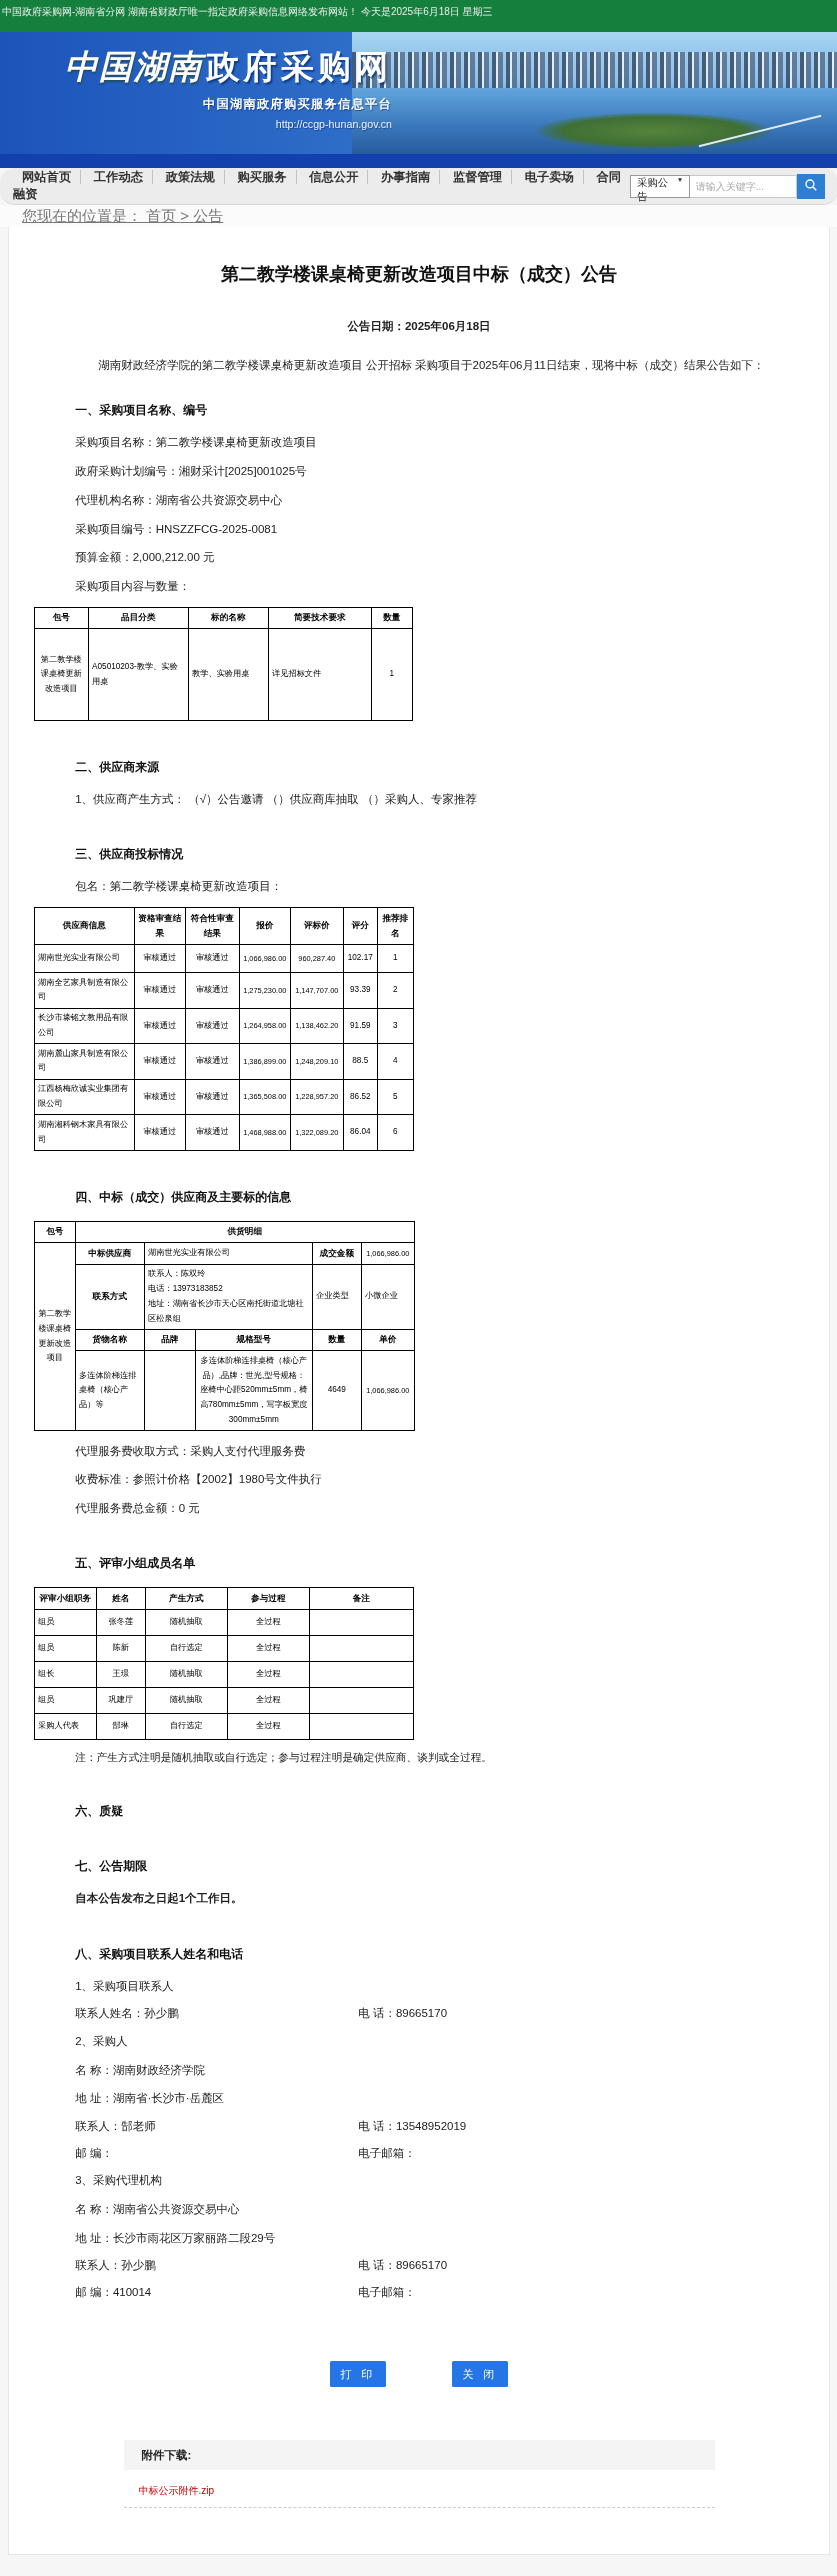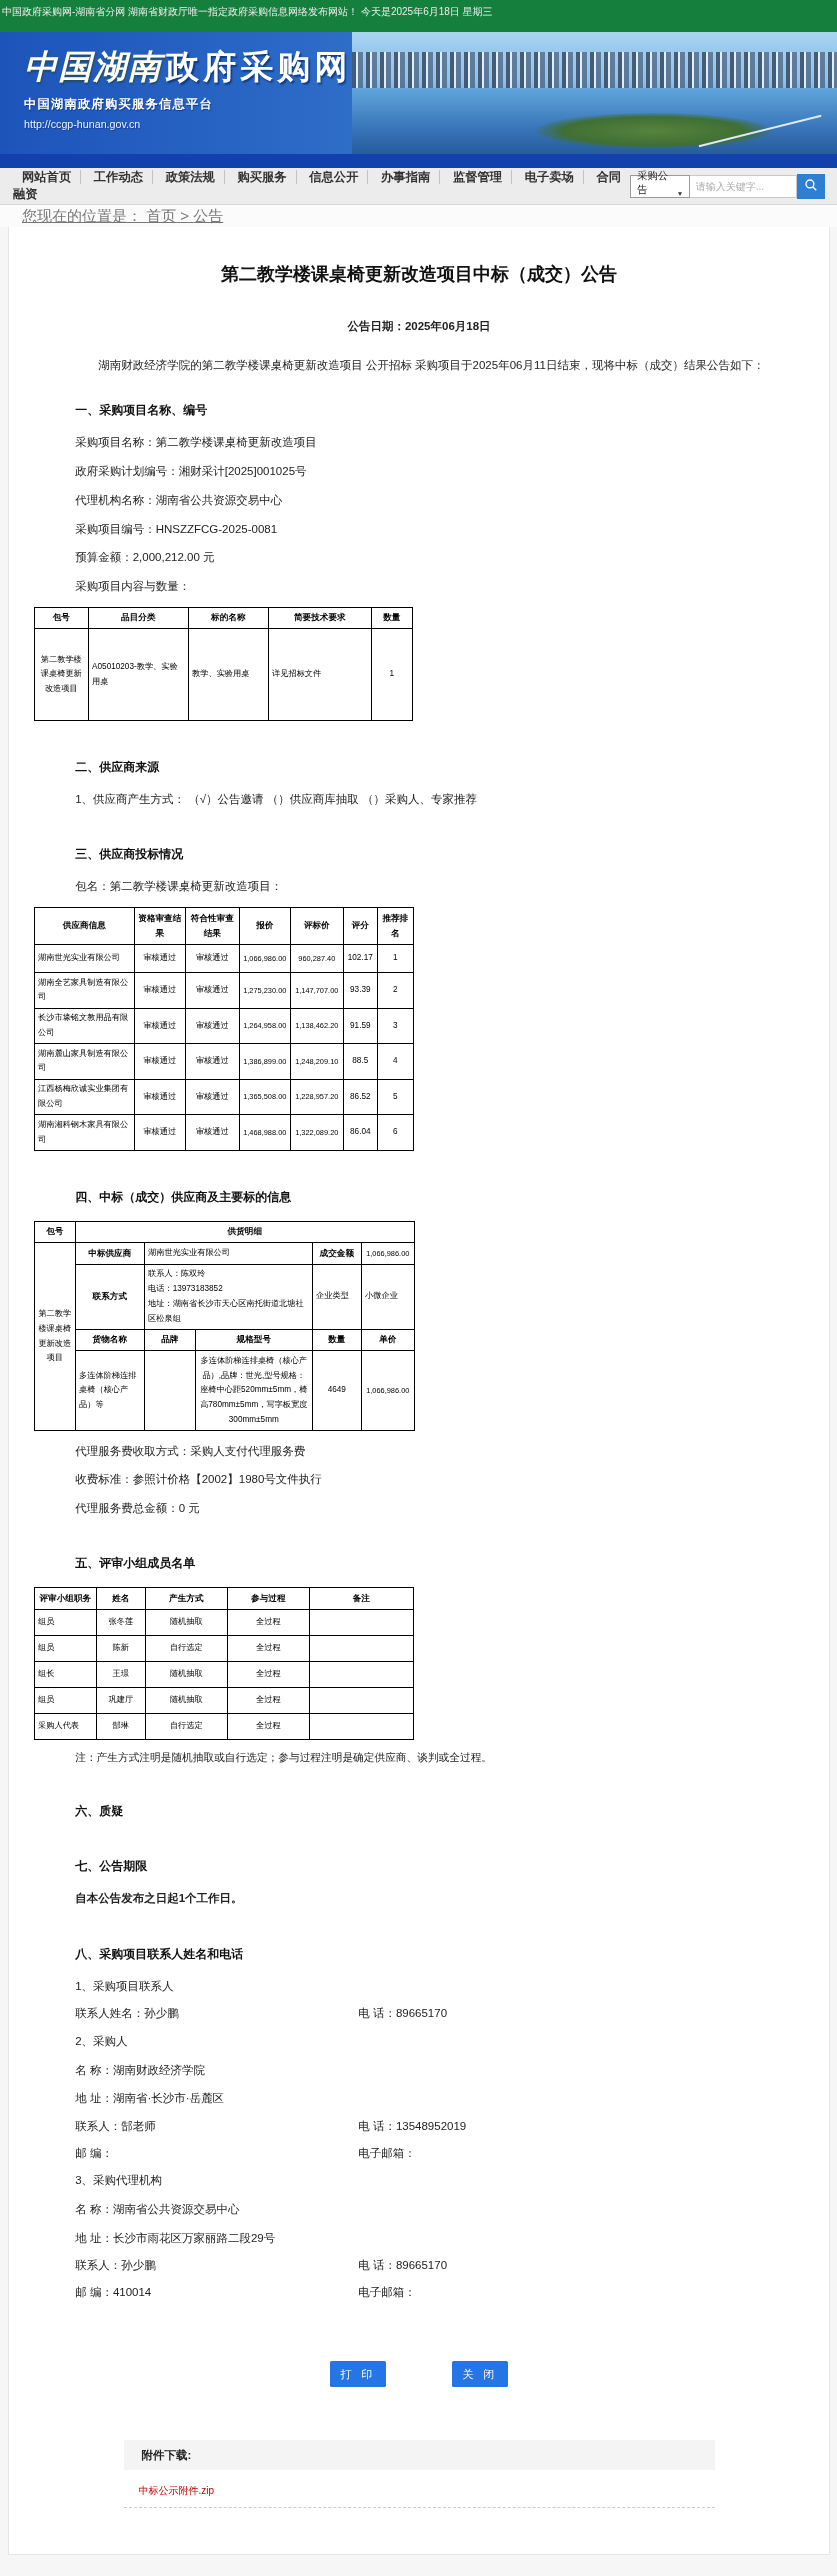--- a/index.html
+++ b/index.html
@@ -10,32 +10,32 @@
   .banner { position:relative; height:122px; background:linear-gradient(90deg,#1d54ba 0%,#2f6fc9 45%,#4e8fd6 60%,#7ab4e4 100%); overflow:hidden; }
   .banner-photo { position:absolute; right:0; top:0; width:58%; height:100%;
       background:linear-gradient(180deg,#aad5f1 0%,#7db9e6 38%,#4a90cf 55%,#2e6fb4 100%); }
   .skyline { position:absolute; left:0; right:0; top:16%; height:30%;
       background:repeating-linear-gradient(90deg, rgba(55,75,105,.85) 0 4.1px, rgba(235,243,250,.9) 4.1px 5.7px, rgba(80,100,130,.75) 5.7px 10.7px, rgba(180,210,235,.4) 10.7px 14px); }
   .water { position:absolute; bottom:0; left:0; right:0; height:50%;
       background:linear-gradient(180deg,#5da0d8 0%,#3a77ba 55%,#265c9e 100%); }
   .island { position:absolute; bottom:4%; right:14%; width:48%; height:30%;
       background:radial-gradient(ellipse at center,#55843d 0%,#3f6f34 55%,rgba(63,111,52,0) 74%); border-radius:50%; }
   .bridge { position:absolute; bottom:18%; right:3%; width:26%; height:1.6px; background:#dfeaf4; transform:rotate(-14deg); }
-  .banner-left { position:absolute; left:24px; top:13px; width:361px; text-align:left; z-index:3; }
+  .banner-left { position:absolute; left:31px; top:13px; width:361px; text-align:right; z-index:3; }
   .logo-calli { font-family:"DejaVu Serif",serif; font-style:italic; font-weight:bold; font-size:33px; color:#fffdf5; letter-spacing:1.6px; text-shadow:0.8px 1.6px 1.6px rgba(30,70,30,.55); }
   .logo-main { font-size:33px; font-weight:bold; color:#fff; letter-spacing:4.1px; text-shadow:1.6px 1.6px 1.6px rgba(0,30,90,.6); }
   .banner-sub { margin-top:5.7px; font-size:12.3px; font-weight:bold; color:#fff; letter-spacing:1.2px; text-shadow:0.8px 0.8px 0.8px rgba(0,30,90,.55); }
   .banner-url { margin-top:5px; font-size:10.7px; color:#f0f5ff; text-shadow:0.8px 0.8px 0.8px rgba(0,30,90,.5); }
   .banner-strip { height:14px; background:#1240ad; }
   
-  .navbar { display:flex; align-items:center; justify-content:space-between; height:37px; background:#ececec; border-bottom:0.8px solid #d8d8d8; padding:9px 13px; }
+  .navbar { display:flex; align-items:center; justify-content:space-between; height:37px; background:#ececec; border-bottom:0.8px solid #d8d8d8; padding:9px 13px;border-radius:15px; }
   .nav-links a { font-size:12.3px; font-weight:bold; color:#333; text-decoration:none; padding:0 9px; border-right:0.8px solid #c2c2c2; }
   .nav-links a:last-child { border-right:none; }
   .searchbox { display:flex; align-items:center; }
-  .search-select { display:flex; align-items:flex-end; gap:4.1px; height:23px; border:0.8px solid #9a9a9a; background:#fff; font-size:10.3px; color:#222; padding:0 5.7px; cursor:pointer; }
+  .search-select { display:flex; align-items:flex-start; gap:4.1px; height:23px; border:0.8px solid #9a9a9a; background:#fff; font-size:10.3px; color:#222; padding:0 5.7px; cursor:pointer; }
   .search-select .chev { font-size:6.6px; color:#333; }
   .search-input { height:23px; width:107px; border:0.8px solid #c9c9c9; border-left:none; font-size:10px; padding:0 5.7px; outline:none; }
   .search-input::placeholder { color:#aaa; }
   .search-btn { height:25px; width:30px; background:#2d7fd4; border:none; display:flex; align-items:center; justify-content:center; cursor:pointer; }
   
   .breadcrumb { height:22px; line-height:22px; font-size:15px; color:#777; padding-left:22px; background:#fbfbfb;text-decoration:underline; }
   .breadcrumb a { color:#777; text-decoration:none; }
   
   .card { margin:0 8.2px; background:#fff; border:0.8px solid #e6e6e6; border-top:none; padding:30px 0 8.2px; }
   .doc { padding:0 18px; }

